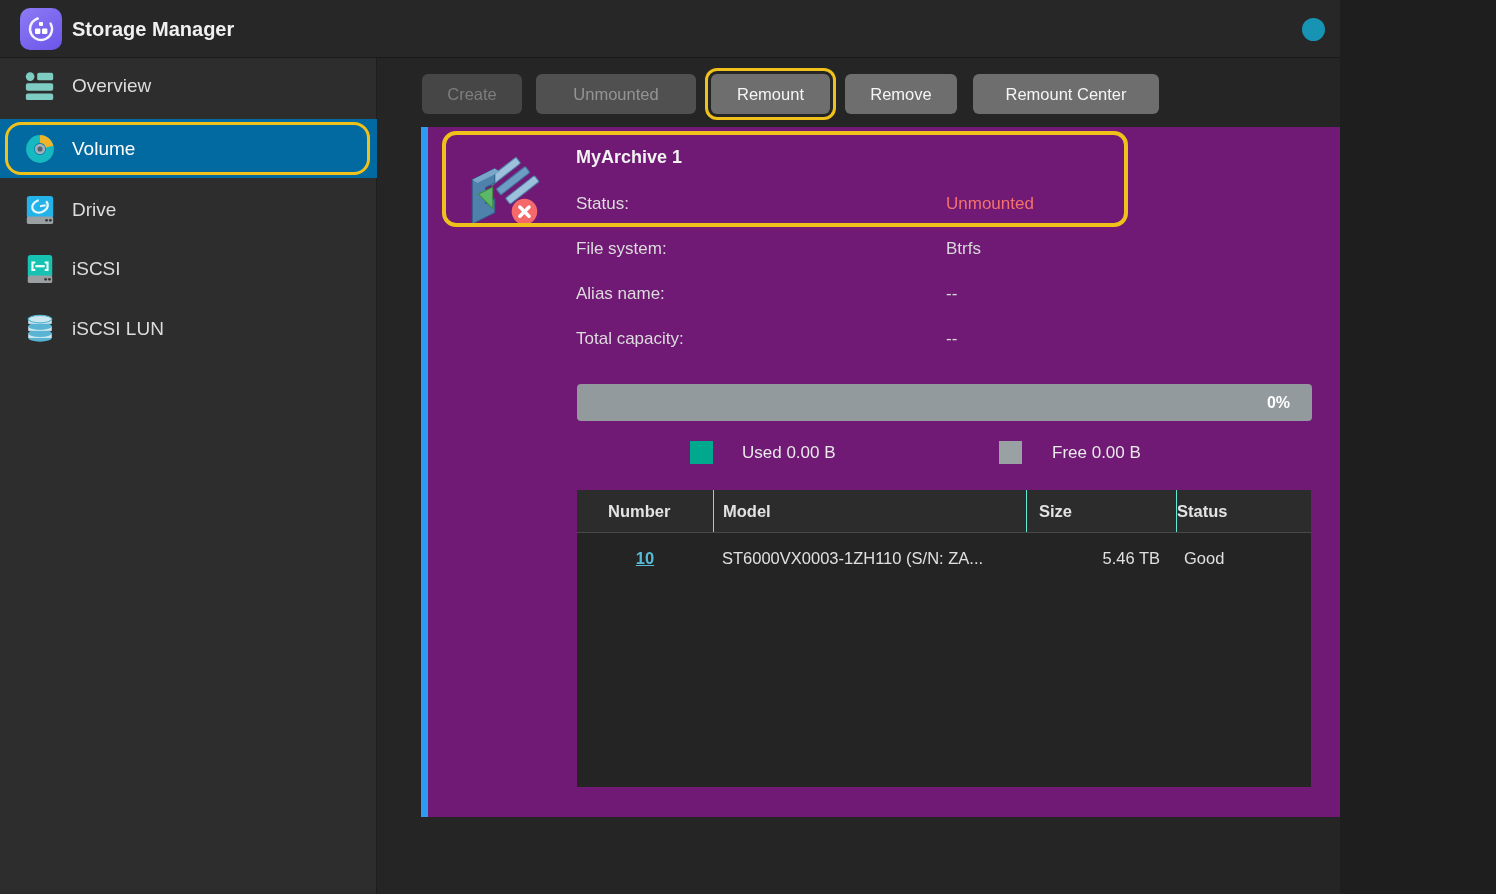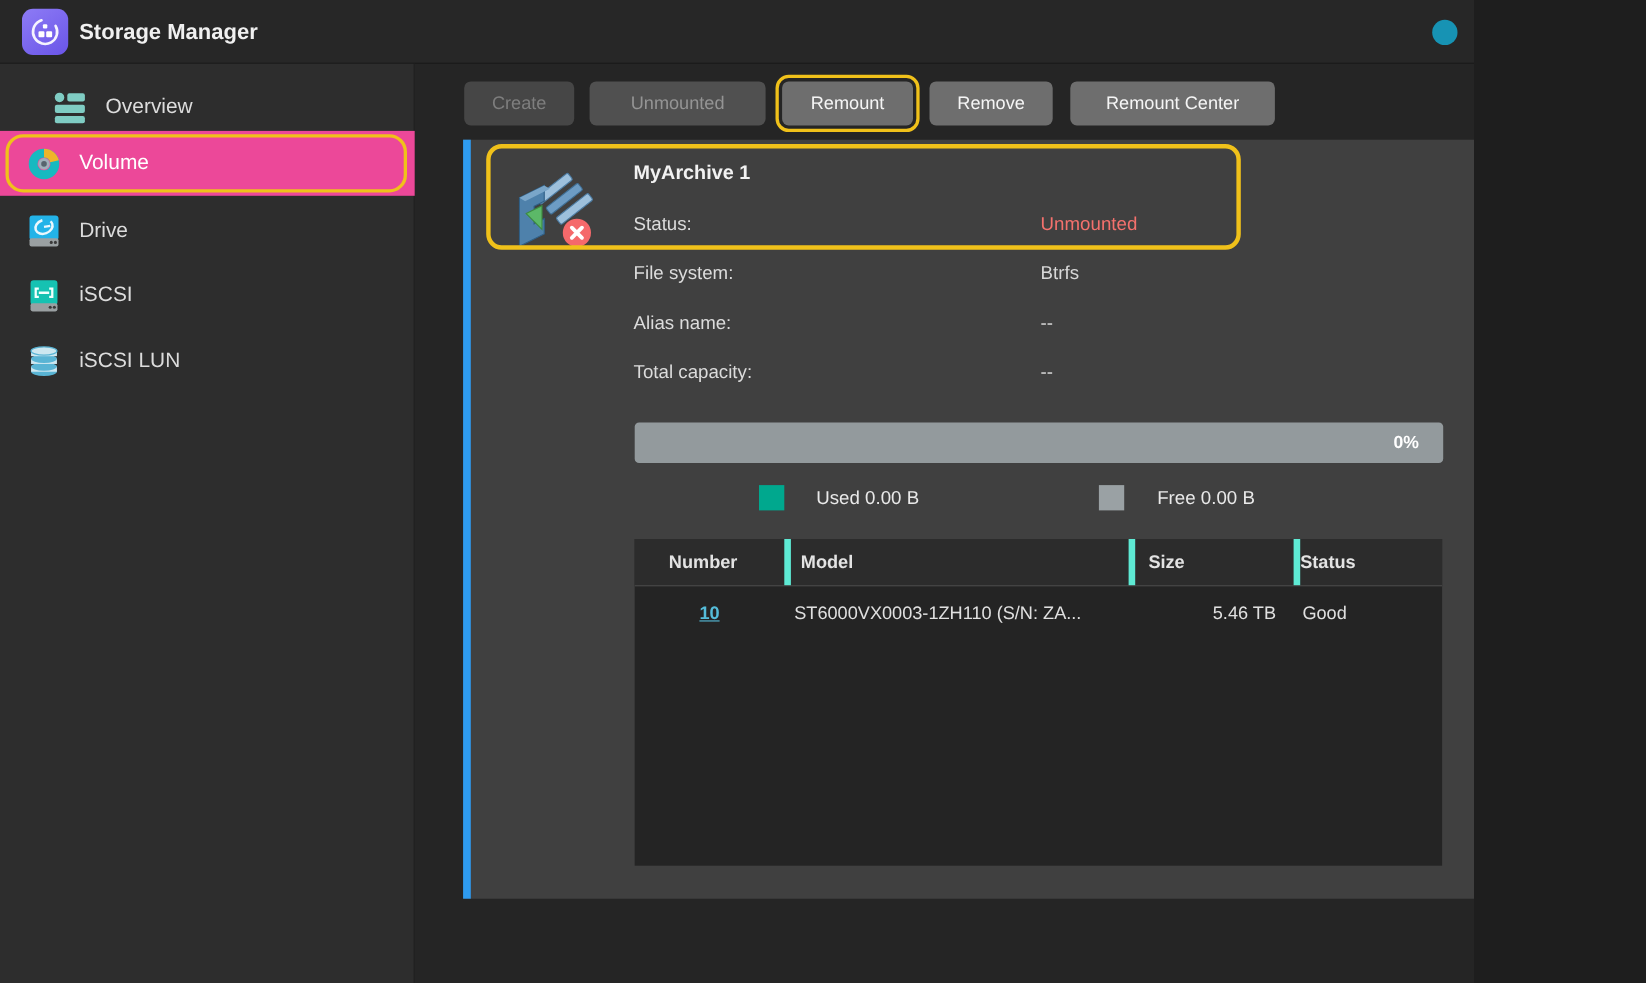--- a/index.html
+++ b/index.html
@@ -12,52 +12,52 @@
   .app-icon { position:absolute; left:20px; top:8px; width:42px; height:42px; border-radius:10px;
               background:linear-gradient(145deg,#8d7bf5,#6a55e8); display:flex; align-items:center; justify-content:center; }
   .app-title { position:absolute; left:72px; top:0; height:58px; line-height:58px; font-size:20px; font-weight:600; color:#f0f0f0; }
   .dot { position:absolute; top:18px; width:23px; height:23px; border-radius:50%; }
 
   
   .sidebar { position:absolute; left:0; top:58px; width:377px; height:836px; background:#2d2d2d; border-right:1px solid #1e1e1e; }
   .side-item { position:absolute; left:0; width:377px; display:flex; align-items:center; cursor:pointer; color:#dcdcdc; font-size:19px; }
   .side-item .sicon { position:absolute; left:24px; width:32px; height:32px; display:flex; align-items:center; justify-content:center; }
   .side-item .slabel { position:absolute; left:72px; }
-  .side-item.selected { background:#ec4899; color:#ffffff; }
+  .side-item.selected { background:#0369a1; color:#ffffff; }
   .sel-outline { position:absolute; left:5px; top:3px; right:7px; bottom:3px; border:3.5px solid #f0c11a; border-radius:16px; pointer-events:none; }
 
   
   .tbtn { position:absolute; top:74px; height:40px; border:none; border-radius:6px; font-size:16.5px;
           font-family:inherit; background:#6e6e6e; color:#f5f5f5; cursor:pointer; }
   .tbtn.disabled1 { background:#464646; color:#7e7e7e; cursor:default; }
   .tbtn.disabled2 { background:#505050; color:#949494; cursor:default; }
   .tbtn.highlighted { outline:3.5px solid #f0c11a; outline-offset:3px; }
 
   
-  .panel { position:absolute; left:421px; top:127px; width:1040px; height:690px; background:#404040; }
+  .panel { position:absolute; left:421px; top:127px; width:1040px; height:690px; background:#701a75; }
   .accent-bar { position:absolute; left:0; top:0; width:7px; height:690px; background:#2e9bf0; }
   .hl-box { position:absolute; left:21px; top:4px; width:686px; height:96px; border:4px solid #f0c11a; border-radius:14px; pointer-events:none; }
 
   .vol-title { position:absolute; left:155px; top:20px; font-size:18px; font-weight:700; color:#f2f2f2; }
   .drow-label { position:absolute; left:155px; font-size:17px; color:#dcdcdc; }
   .drow-value { position:absolute; left:525px; font-size:17px; color:#d8d8d8; }
   .drow-value.red { color:#f4716d; }
 
   .pbar { position:absolute; left:156px; top:257px; width:735px; height:37px; background:#939a9d; border-radius:4px;
           display:flex; align-items:center; justify-content:flex-end; padding-right:22px;
           color:#ffffff; font-size:16px; font-weight:700; }
 
   .legend-sq { position:absolute; top:314px; width:23px; height:23px; }
   .legend-txt { position:absolute; top:316px; font-size:17px; color:#e9e9e9;text-align:center; }
 
   
   .dtable { position:absolute; left:156px; top:363px; width:734px; height:297px; background:#242424; }
   .thead { position:absolute; left:0; top:0; width:734px; height:43px; background:#2c2c2c; border-bottom:1px solid #4a4a4a; display:flex; }
   .th { font-size:16.5px; font-weight:600; color:#e3e3e3; display:flex; align-items:center; }
-  .th + .th { border-left:6px solid #5eead4; }
+  .th + .th { border-left:1px solid #5eead4; }
   .trow { position:absolute; left:0; top:43px; width:734px; height:50px; display:flex; align-items:center; font-size:16.5px; color:#e0e0e0; }
   .col-number { width:136px; }
   .col-model  { width:313px; }
   .col-size   { width:150px; }
   .col-status { width:135px; }
   .th.col-number { padding-left:31px; }
   .th.col-model  { padding-left:9px; }
   .th.col-size   { padding-left:12px; }
   .th.col-status { padding-left:0; }
   .cell { display:flex; align-items:center; height:100%; }
@@ -89,21 +89,21 @@
     </div>
     <div class="app-title">Storage Manager</div>
     <span class="dot" style="left:1302px; background:#1793b4;"></span>
     <span class="dot" style="left:1350px; background:#f2b632;"></span>
     <span class="dot" style="left:1398px; background:#84a82a;"></span>
     <span class="dot" style="left:1446px; background:#fa5f5f;"></span>
   </header>
 
   <nav class="sidebar">
 
-    <div class="side-item" style="top:12px; height:56px;margin-left:24px;">
+    <div class="side-item" style="top:0; height:56px;">
       <span class="sicon">
         <svg width="32" height="32" viewBox="0 0 34 34" fill="#7fccc3">
           <circle cx="6.5" cy="7" r="4.6"></circle>
           <rect x="14" y="3" width="17" height="8" rx="2"></rect>
           <rect x="2" y="14" width="29" height="8" rx="2"></rect>
           <rect x="2" y="25" width="29" height="7" rx="2"></rect>
         </svg>
       </span>
       <span class="slabel">Overview</span>
     </div>

